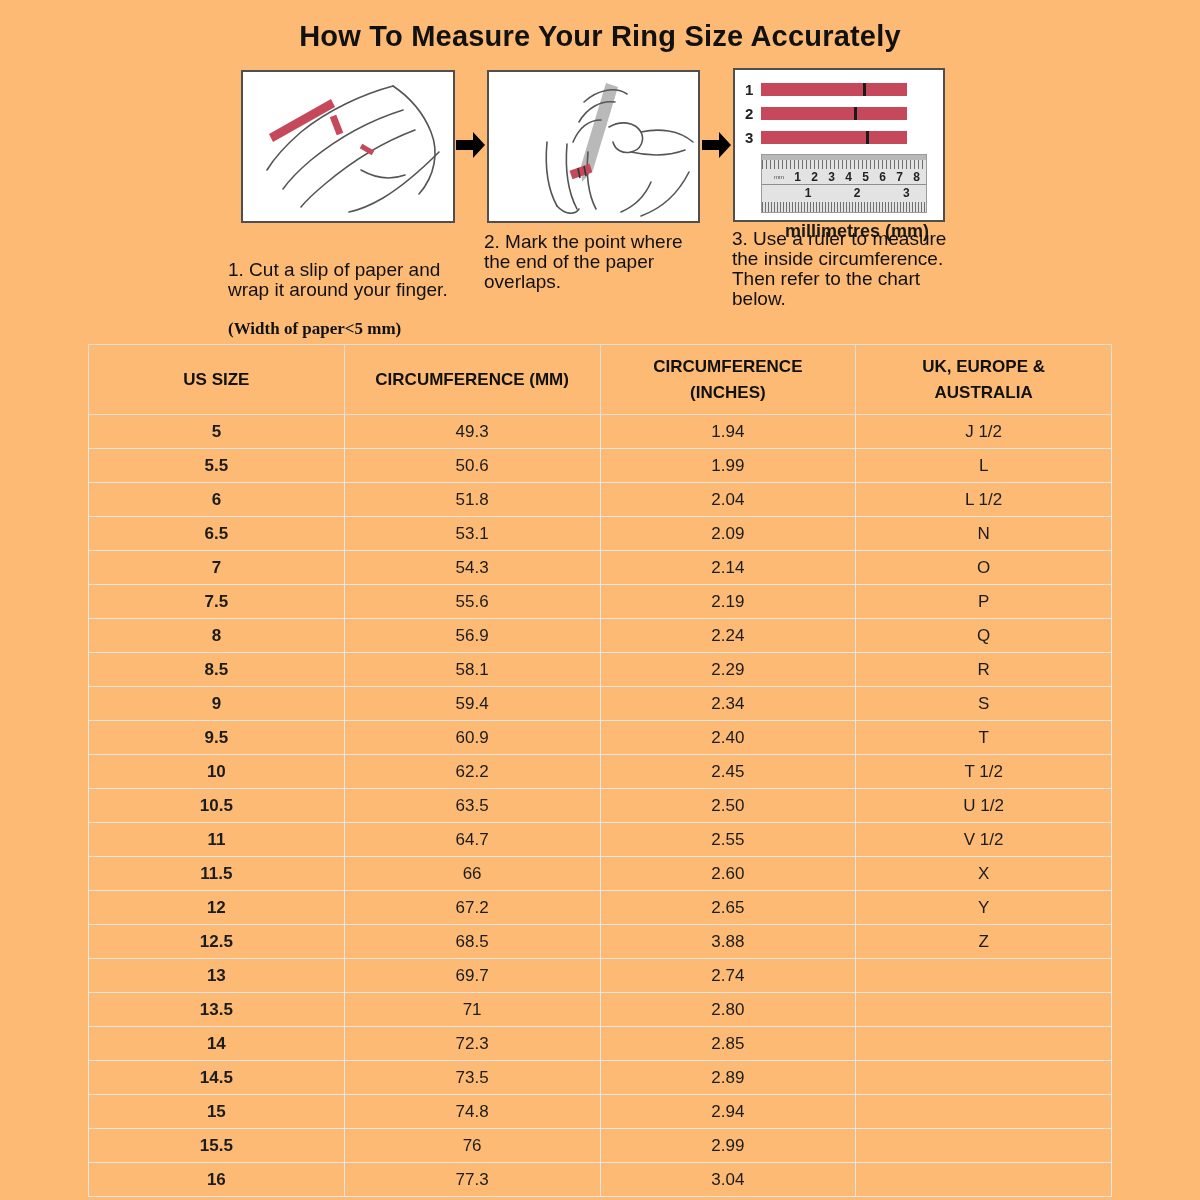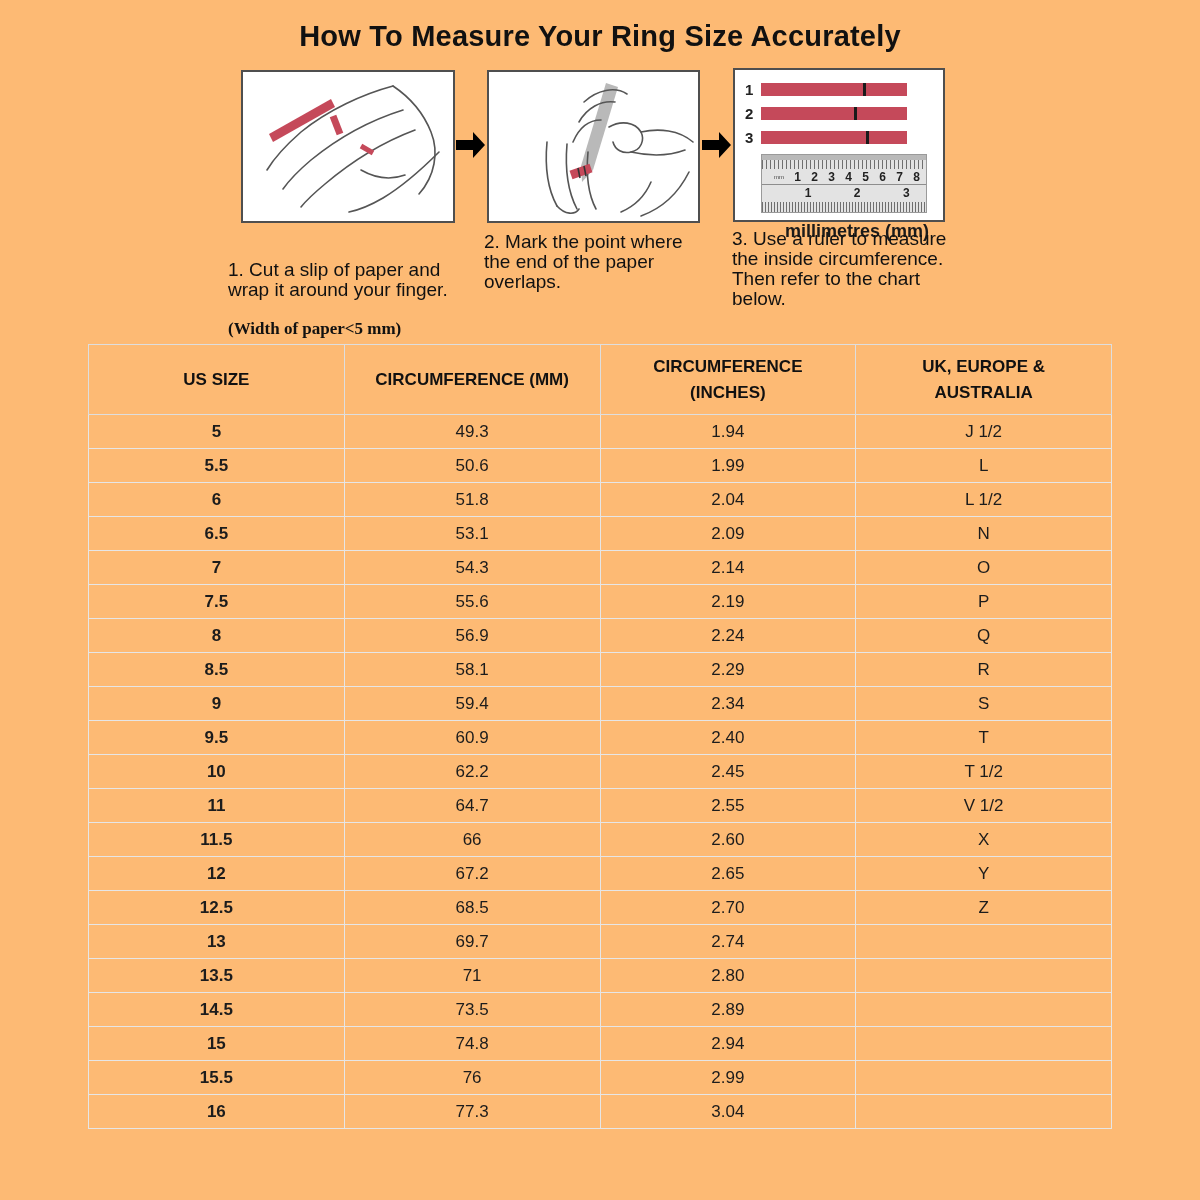--- a/index.html
+++ b/index.html
@@ -250,56 +250,68 @@
           <td>2.40</td>
           <td>T</td>
         </tr>
         <tr>
           <td>10</td>
           <td>62.2</td>
           <td>2.45</td>
           <td>T 1/2</td>
         </tr>
         <tr>
+          <td>10.5</td>
+          <td>63.5</td>
+          <td>2.50</td>
+          <td>U 1/2</td>
+        </tr>
+        <tr>
           <td>11</td>
           <td>64.7</td>
           <td>2.55</td>
           <td>V 1/2</td>
         </tr>
         <tr>
           <td>11.5</td>
           <td>66</td>
           <td>2.60</td>
           <td>X</td>
         </tr>
         <tr>
           <td>12</td>
           <td>67.2</td>
           <td>2.65</td>
           <td>Y</td>
         </tr>
         <tr>
           <td>12.5</td>
           <td>68.5</td>
-          <td>2.70</td>
+          <td>3.88</td>
           <td>Z</td>
         </tr>
         <tr>
           <td>13</td>
           <td>69.7</td>
           <td>2.74</td>
           <td></td>
         </tr>
         <tr>
           <td>13.5</td>
           <td>71</td>
           <td>2.80</td>
           <td></td>
         </tr>
         <tr>
+          <td>14</td>
+          <td>72.3</td>
+          <td>2.85</td>
+          <td></td>
+        </tr>
+        <tr>
           <td>14.5</td>
           <td>73.5</td>
           <td>2.89</td>
           <td></td>
         </tr>
         <tr>
           <td>15</td>
           <td>74.8</td>
           <td>2.94</td>
           <td></td>

